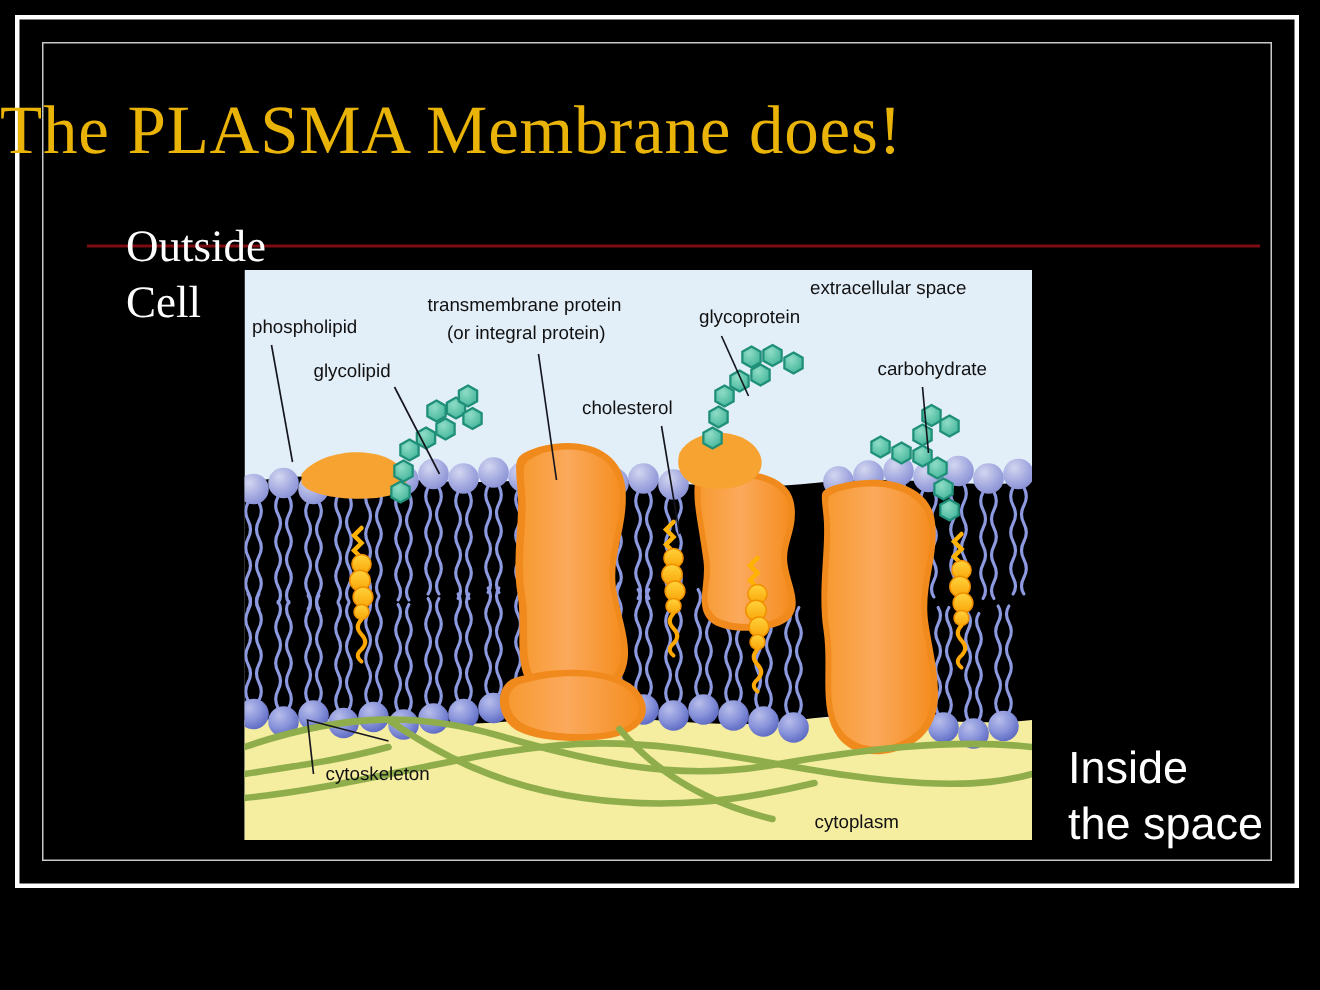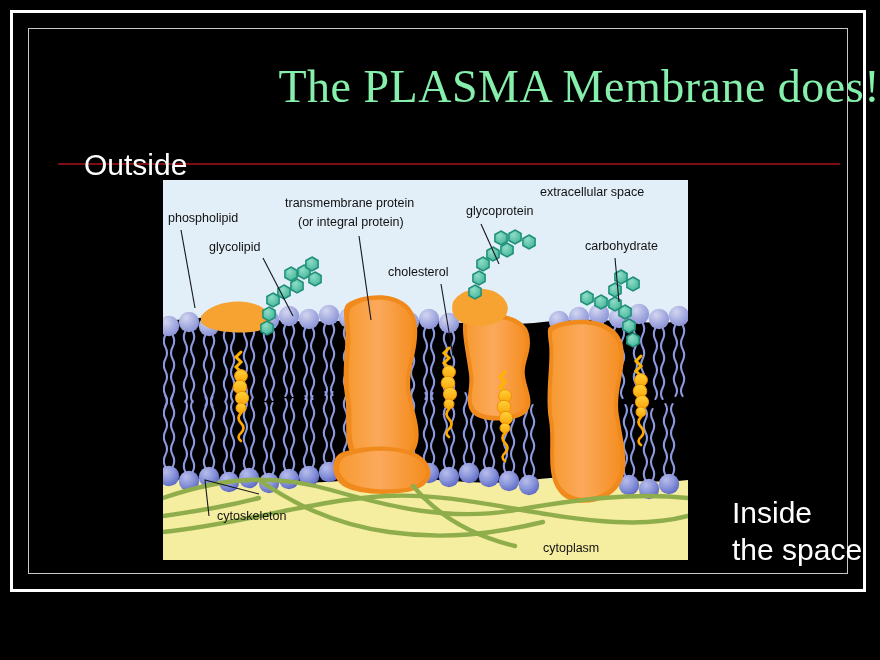--- a/index.html
+++ b/index.html
@@ -25,54 +25,53 @@
     position:absolute;
     left:28px; top:28px;
     width:820px; height:546px;
     border:1px solid #c8c8c8;
   }
   
   #title {
     position:absolute;
     left:0; top:60px;
     width:880px;
-    text-align:right;
-    color:#86efac;
+    text-align:left;
+    color:#eab308;
     font-family:"Liberation Serif", serif;
     font-size:46px;
     line-height:54px;
     letter-spacing:0.5px;
     white-space:nowrap;
   }
   
   #red-rule {
     position:absolute;
     left:58px; top:163px;
     width:782px; height:2px;
     background:#7d0d12;
   }
   
   #outside-label {
     position:absolute;
     left:84px; top:146px;
     color:#ffffff;
     font-size:30px;
     line-height:37px;
-    font-family:Liberation Sans, sans-serif;
+    font-family:Liberation Serif, serif;
   }
   
   #inside-label {
     position:absolute;
     left:712px; top:494px;
     color:#ffffff;
     font-size:30px;
     line-height:37px;
     text-align:left;
     font-family:"Liberation Sans", sans-serif;
-    margin-left:20px;
   }
   
   #figure {
     position:absolute;
     left:163px; top:180px;
     width:525px; height:380px;
   }
   #figure svg { display:block; width:525px; height:380px; }
   .lbl {
     font-family:"Liberation Sans", sans-serif;
@@ -88,20 +87,21 @@
 
   <div id="frame-outer"></div>
   <div id="frame-inner"></div>
 
   <div id="title">The PLASMA Membrane does!</div>
 
   <div id="red-rule"></div>
 
   <div id="outside-label">
     <div>Outside</div>
+    <div>Cell</div>
   </div>
 
   <div id="inside-label">
     <div>Inside</div>
     <div>the space</div>
   </div>
 
   <div id="figure">
     <svg viewBox="0 0 525 380" xmlns="http://www.w3.org/2000/svg">
       <defs>

